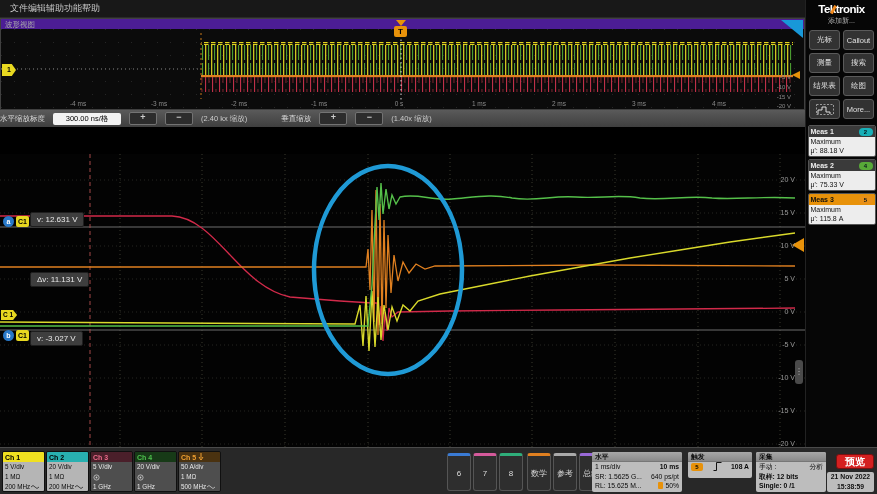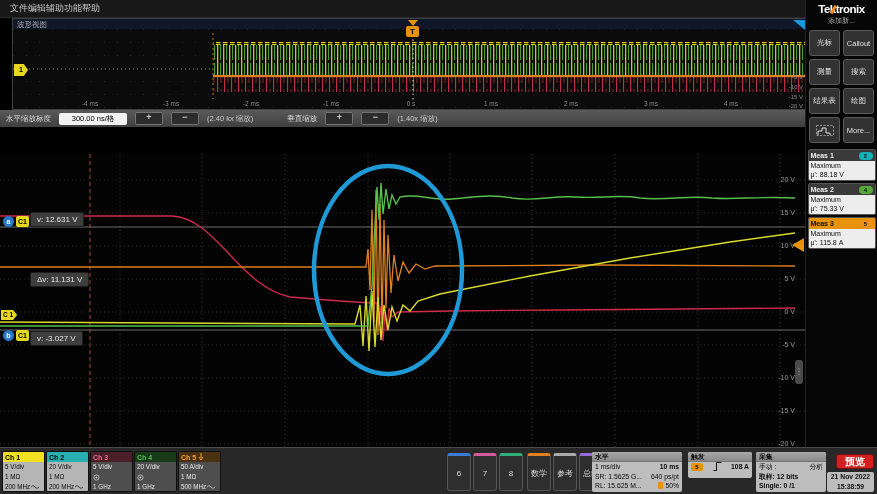--- a/index.html
+++ b/index.html
@@ -12,51 +12,51 @@
   .mitem{color:#c8c8c8;font-size:9px;}
   
   .sidebar{position:absolute;left:805px;top:0;width:72px;height:447px;background:#060606;
            border-left:1px solid #222;box-sizing:border-box;}
   .tek-logo{position:relative;color:#fff;font-size:11.5px;font-weight:bold;text-align:center;
             margin-top:3px;letter-spacing:-0.5px;}
   .kslash{position:absolute;left:26px;top:2px;width:2.5px;height:9px;background:#f28a1e;
           transform:rotate(28deg);}
   .add-new{color:#b5b5b5;font-size:7px;text-align:center;margin-top:1px;}
   .sb-grid{display:grid;grid-template-columns:31px 31px;gap:3px;justify-content:center;margin-top:4px;}
-  .sbtn{height:26px;background:#323232;border:1px solid #5a5a5a;border-radius:3px;color:#e0e0e0;
+  .sbtn{height:20px;background:#323232;border:1px solid #5a5a5a;border-radius:3px;color:#e0e0e0;
         font-size:7.5px;display:flex;align-items:center;justify-content:center;box-sizing:border-box;}
   .meas-list{margin-top:6px;}
   .meas{width:66px;margin:2px auto 0;border:1px solid #555;border-radius:2px;overflow:hidden;}
   .meas-h{height:11px;background:#3a3a3a;display:flex;justify-content:space-between;align-items:center;
           padding:0 2px;color:#eee;font-size:7px;font-weight:bold;}
   .meas.sel .meas-h{background:#e8920a;color:#101010;}
   .pill{width:14px;height:8px;border-radius:4px;color:#06141c;font-size:6px;font-weight:bold;
         text-align:center;line-height:8px;}
   .p0{background:#18b0b8;} .p1{background:#58a838;} .p2{background:#e89018;}
   .meas-b{background:#ededed;color:#111;font-size:7px;padding:1px 2px;line-height:8.5px;}
   
-  .ovpanel{position:absolute;left:12px;top:18px;width:805px;height:92px;background:#0f172a;
+  .ovpanel{position:absolute;left:0;top:18px;width:805px;height:92px;background:#4c1d95;
            border:1px solid #404040;box-sizing:border-box;}
   .ovtitle{position:absolute;left:4px;top:1px;color:#aaa;font-size:7.5px;}
   .ovsvg{position:absolute;left:0;top:10px;}
   .ovt{position:absolute;top:81px;transform:translateX(-50%);color:#8a8a8a;font-size:6.5px;}
   .ovv{position:absolute;right:13px;color:#8a8a8a;font-size:6px;}
   .tflag{position:absolute;left:393px;top:1px;width:13px;text-align:center;}
   .tflag .tri{display:block;margin:0 auto;width:0;height:0;border-left:5px solid transparent;
               border-right:5px solid transparent;border-top:6px solid #e8920a;}
   .tflag .box{display:block;background:#e8920a;color:#000;font-weight:bold;font-size:8px;height:11px;
               line-height:11px;border-radius:2px;}
   .ovmarker{position:absolute;left:1px;top:45px;background:#e8d820;color:#000;font-size:7px;
             font-weight:bold;width:14px;height:12px;line-height:12px;text-align:center;
             clip-path:polygon(0 0,70% 0,100% 50%,70% 100%,0 100%);}
   .ovhandle{position:absolute;right:1px;top:1px;line-height:0;}
   
   .zoombar{position:absolute;left:0;top:110px;width:805px;height:17px;
            background:linear-gradient(#5a5a5a,#3f3f3f);display:flex;align-items:center;gap:8px;
-           padding-left:6px;box-sizing:border-box;}
+           box-sizing:border-box;}
   .zlabel{color:#ddd;font-size:7.5px;}
   .zvalue{background:#f2f2f2;color:#000;font-size:7.5px;padding:1px 5px;border-radius:2px;
           min-width:58px;text-align:center;}
   .zbtn{width:26px;height:11px;background:#2c2c2c;border:1px solid #737373;border-radius:2px;
         color:#ccc;font-size:9px;line-height:9px;text-align:center;font-weight:bold;}
   .zfactor{color:#ccc;font-size:7.5px;}
   .vspace{margin-left:26px;}
   
   .mainview{position:absolute;left:0;top:127px;width:805px;height:320px;background:#030303;overflow:hidden;margin-top:27px;}
   .mainsvg{position:absolute;left:0;top:0;}

